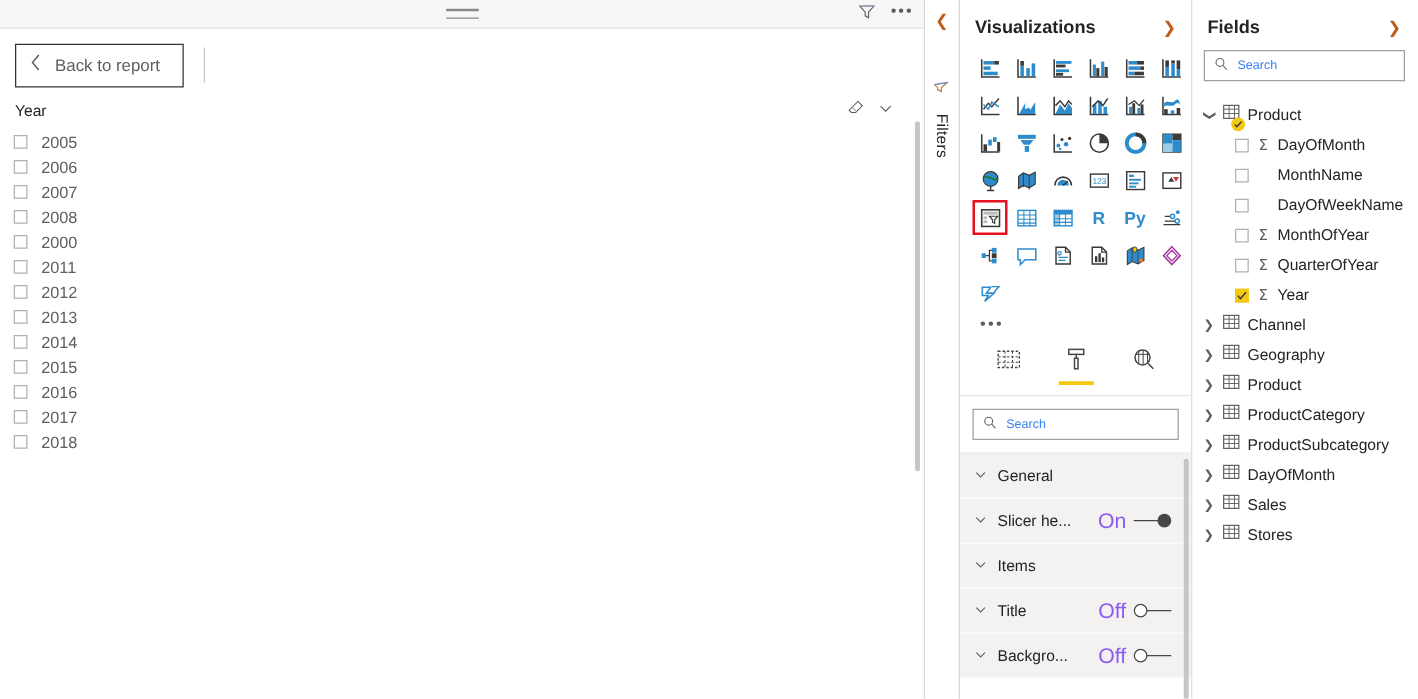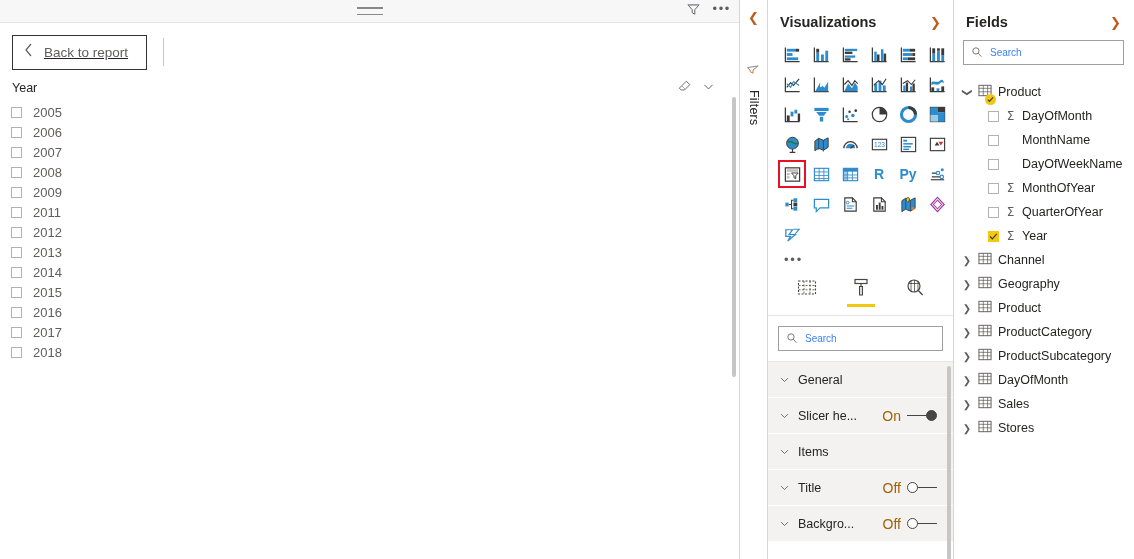--- a/index.html
+++ b/index.html
@@ -29,21 +29,21 @@
   .topbar-right { position: absolute; right: 8px; top: 0; height: 23px;
                   display: flex; align-items: center; gap: 12px; }
   .ellipsis-btn { letter-spacing: 1.6px; color: #605e5c; font-size: 13px; line-height: 10px;
                   cursor: pointer; padding-bottom: 5px;}
 
   .slicer-area { position: relative; padding: 0; height: 536px; }
   .back-row { display: flex; align-items: center; padding: 10px 0 0 12px; height: 48px;}
   .back-btn {
     display: inline-flex; align-items: center; gap: 10px;
     border: 1px solid #333333; background: #ffffff;
-    height: 35px; padding: 0 18px 0 10px; cursor: pointer; text-decoration: underline;
+    height: 35px; padding: 0 18px 0 10px; cursor: pointer;
   }
   .back-btn .lbl { font-size: 13.5px; color: #605e5c; }
   .back-div { width: 1px; height: 28px; background: #c8c6c4; margin-left: 16px; }
 
   .slicer-head { display: flex; align-items: center; justify-content: space-between;
                  padding: 8px 10px 2px 12px; }
   .slicer-title { font-size: 12.5px; color: #252423; font-weight: 400; }
   .slicer-head-icons { display: flex; align-items: center; gap: 10px; padding-right: 14px;}
 
   .year-list { padding-left: 11px; padding-top: 3px; }
@@ -100,21 +100,21 @@
   }
   .srch span { font-size: 10px; color: #3b82f6; }
 
   .fmt-list { flex: 1; overflow: hidden; position: relative; border-top: 1px solid #e6e6e6;}
   .fmt-row {
     display: flex; align-items: center; height: 36px; background: #f3f2f1;
     border-bottom: 1px solid #ffffff; padding-left: 11px; cursor: pointer; gap: 8px;
   }
   .fmt-row .nm { font-size: 12.5px; color: #252423; }
   .fmt-toggle { display: flex; align-items: center; gap: 6px; margin-left: auto; padding-right: 16px;}
-  .fmt-toggle .st { font-size: 14px; color: #a16207; }
+  .fmt-toggle .st { font-size: 17px; color: #8b5cf6; }
   .sw { position: relative; width: 30px; height: 12px; display: flex; align-items: center; }
   .sw i.bar { position:absolute; height: 1.6px; background: #484644; }
   .sw i.knob { position:absolute; width: 11px; height: 11px; border-radius: 50%; }
   .sw.on i.bar { left: 0; width: 20px; }
   .sw.on i.knob { right: 0; background: #484644; border: 1px solid #484644; }
   .sw.off i.bar { right: 0; width: 20px; }
   .sw.off i.knob { left: 0; background: #ffffff; border: 1.4px solid #484644; }
   .fmt-scrollbar { position: absolute; right: 2px; top: 4px; width: 4px; height: 210px;
                    background: #c8c6c4; border-radius: 2px; }
 
@@ -205,21 +205,21 @@
           <div class="year-item">
             <span class="cb"></span>
             <span class="year-lbl">2007</span>
           </div>
           <div class="year-item">
             <span class="cb"></span>
             <span class="year-lbl">2008</span>
           </div>
           <div class="year-item">
             <span class="cb"></span>
-            <span class="year-lbl">2009</span>
+            <span class="year-lbl">2000</span>
           </div>
           <div class="year-item">
             <span class="cb"></span>
             <span class="year-lbl">2011</span>
           </div>
           <div class="year-item">
             <span class="cb"></span>
             <span class="year-lbl">2012</span>
           </div>
           <div class="year-item">

